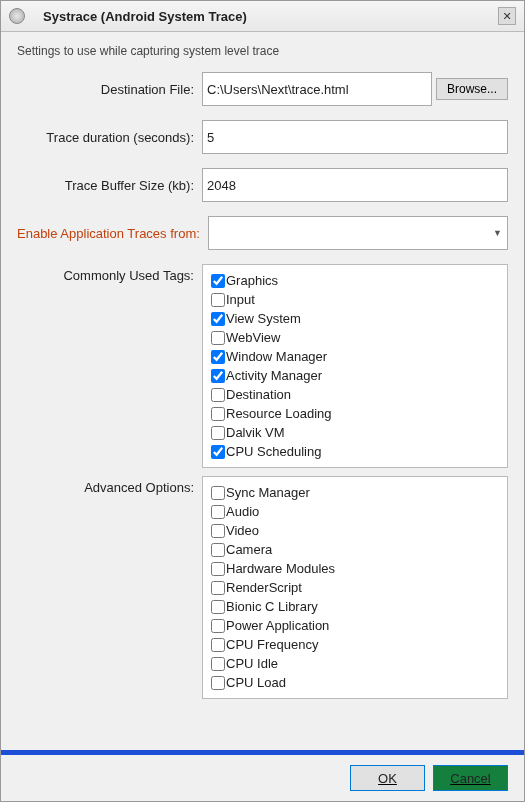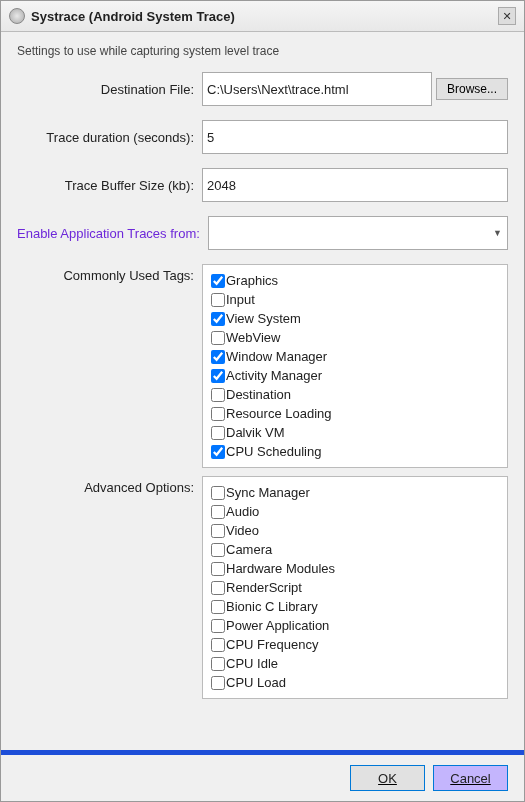--- a/index.html
+++ b/index.html
@@ -27,21 +27,21 @@
       border-bottom: 1px solid #bbb;
       padding: 6px 8px;
       display: flex;
       align-items: center;
       justify-content: space-between;
       min-height: 30px;
     }
     .title-bar-left {
       display: flex;
       align-items: center;
-      gap: 6px;
+      gap: 18px;
     }
     .window-icon {
       width: 16px;
       height: 16px;
       background: radial-gradient(circle, #e8e8e8, #aaa);
       border-radius: 50%;
       border: 1px solid #888;
     }
     .title-text {
       font-weight: bold;
@@ -108,21 +108,21 @@
 
     .select-row {
       display: flex;
       align-items: center;
       margin-bottom: 4px;
     }
     .select-label {
       text-align: right;
       min-width: 185px;
       padding-right: 8px;
-      color: #6d28d9;
+      color: #c2410c;
       flex-shrink: 0;
     }
     .select-wrapper {
       flex: 1;
       position: relative;
     }
     .select-wrapper::after {
       content: '▼';
       position: absolute;
       right: 6px;
@@ -193,21 +193,21 @@
       justify-content: flex-end;
       gap: 8px;
       border-top: 5px solid #1d4ed8;
       background: #f0f0f0;
       text-decoration: underline;
     }
     .footer-btn {
       min-width: 75px;
       height: 26px;
       padding: 0 16px;
-      background: #c4b5fd;
+      background: #15803d;
       border: 1px solid #0078d7;
       cursor: pointer;
       font-size: 13px;
       color: #222;
     }
     .footer-btn.ok {
       background: #e1e1e1;
       border: 1px solid #0078d7;
     }
   </style>

